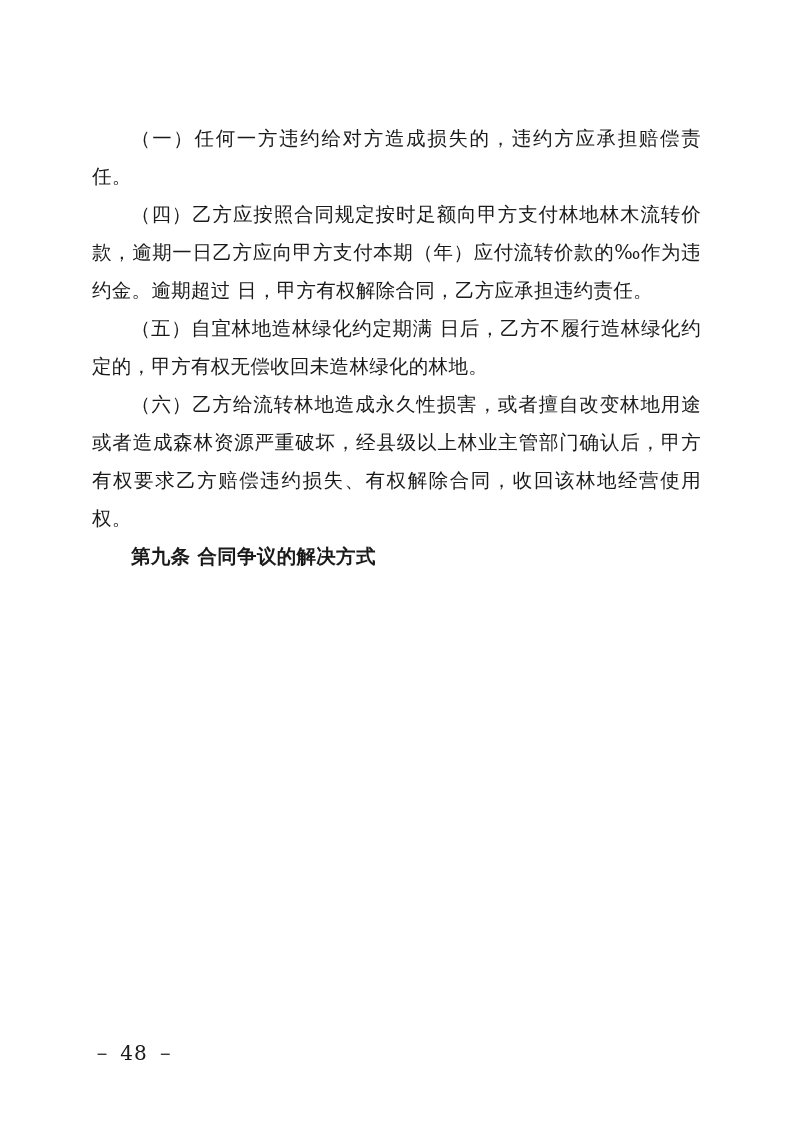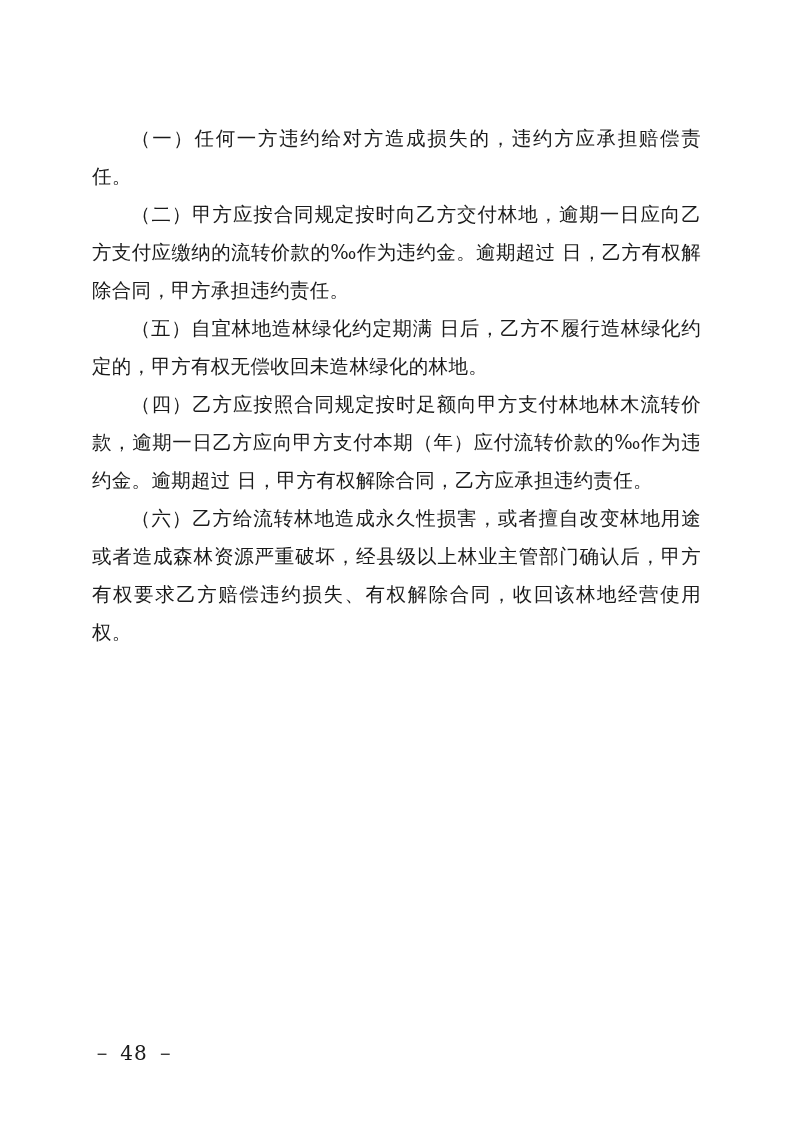--- a/index.html
+++ b/index.html
@@ -52,19 +52,19 @@
     color: #1a1a1a;
     font-family: "DejaVu Serif", "Liberation Serif", serif;
   }
 </style>
 </head>
 <body>
 
 <div class="page">
   <div class="body-text">
     <p class="para">（一）任何一方违约给对方造成损失的，违约方应承担赔偿责任。</p>
-    <p class="para">（二）甲方应按合同规定按时向乙方交付林地，逾期一日应向乙方支付应缴纳的流转价款的‰作为违约金。逾期超过  日，乙方有权解除合同，甲方承担违约责任。</p>
+    <p class="para">（四）乙方应按照合同规定按时足额向甲方支付林地林木流转价款，逾期一日乙方应向甲方支付本期（年）应付流转价款的‰作为违约金。逾期超过  日，甲方有权解除合同，乙方应承担违约责任。</p>
     <p class="para">（五）自宜林地造林绿化约定期满  日后，乙方不履行造林绿化约定的，甲方有权无偿收回未造林绿化的林地。</p>
-    <p class="para">（四）乙方应按照合同规定按时足额向甲方支付林地林木流转价款，逾期一日乙方应向甲方支付本期（年）应付流转价款的‰作为违约金。逾期超过  日，甲方有权解除合同，乙方应承担违约责任。</p>
     <p class="para">（六）乙方给流转林地造成永久性损害，或者擅自改变林地用途或者造成森林资源严重破坏，经县级以上林业主管部门确认后，甲方有权要求乙方赔偿违约损失、有权解除合同，收回该林地经营使用权。</p>
+    <p class="heading">第九条 合同争议的解决方式</p>
   </div>
   <div class="footer">－ 48 －</div>
 </div>
 
 </body></html>

